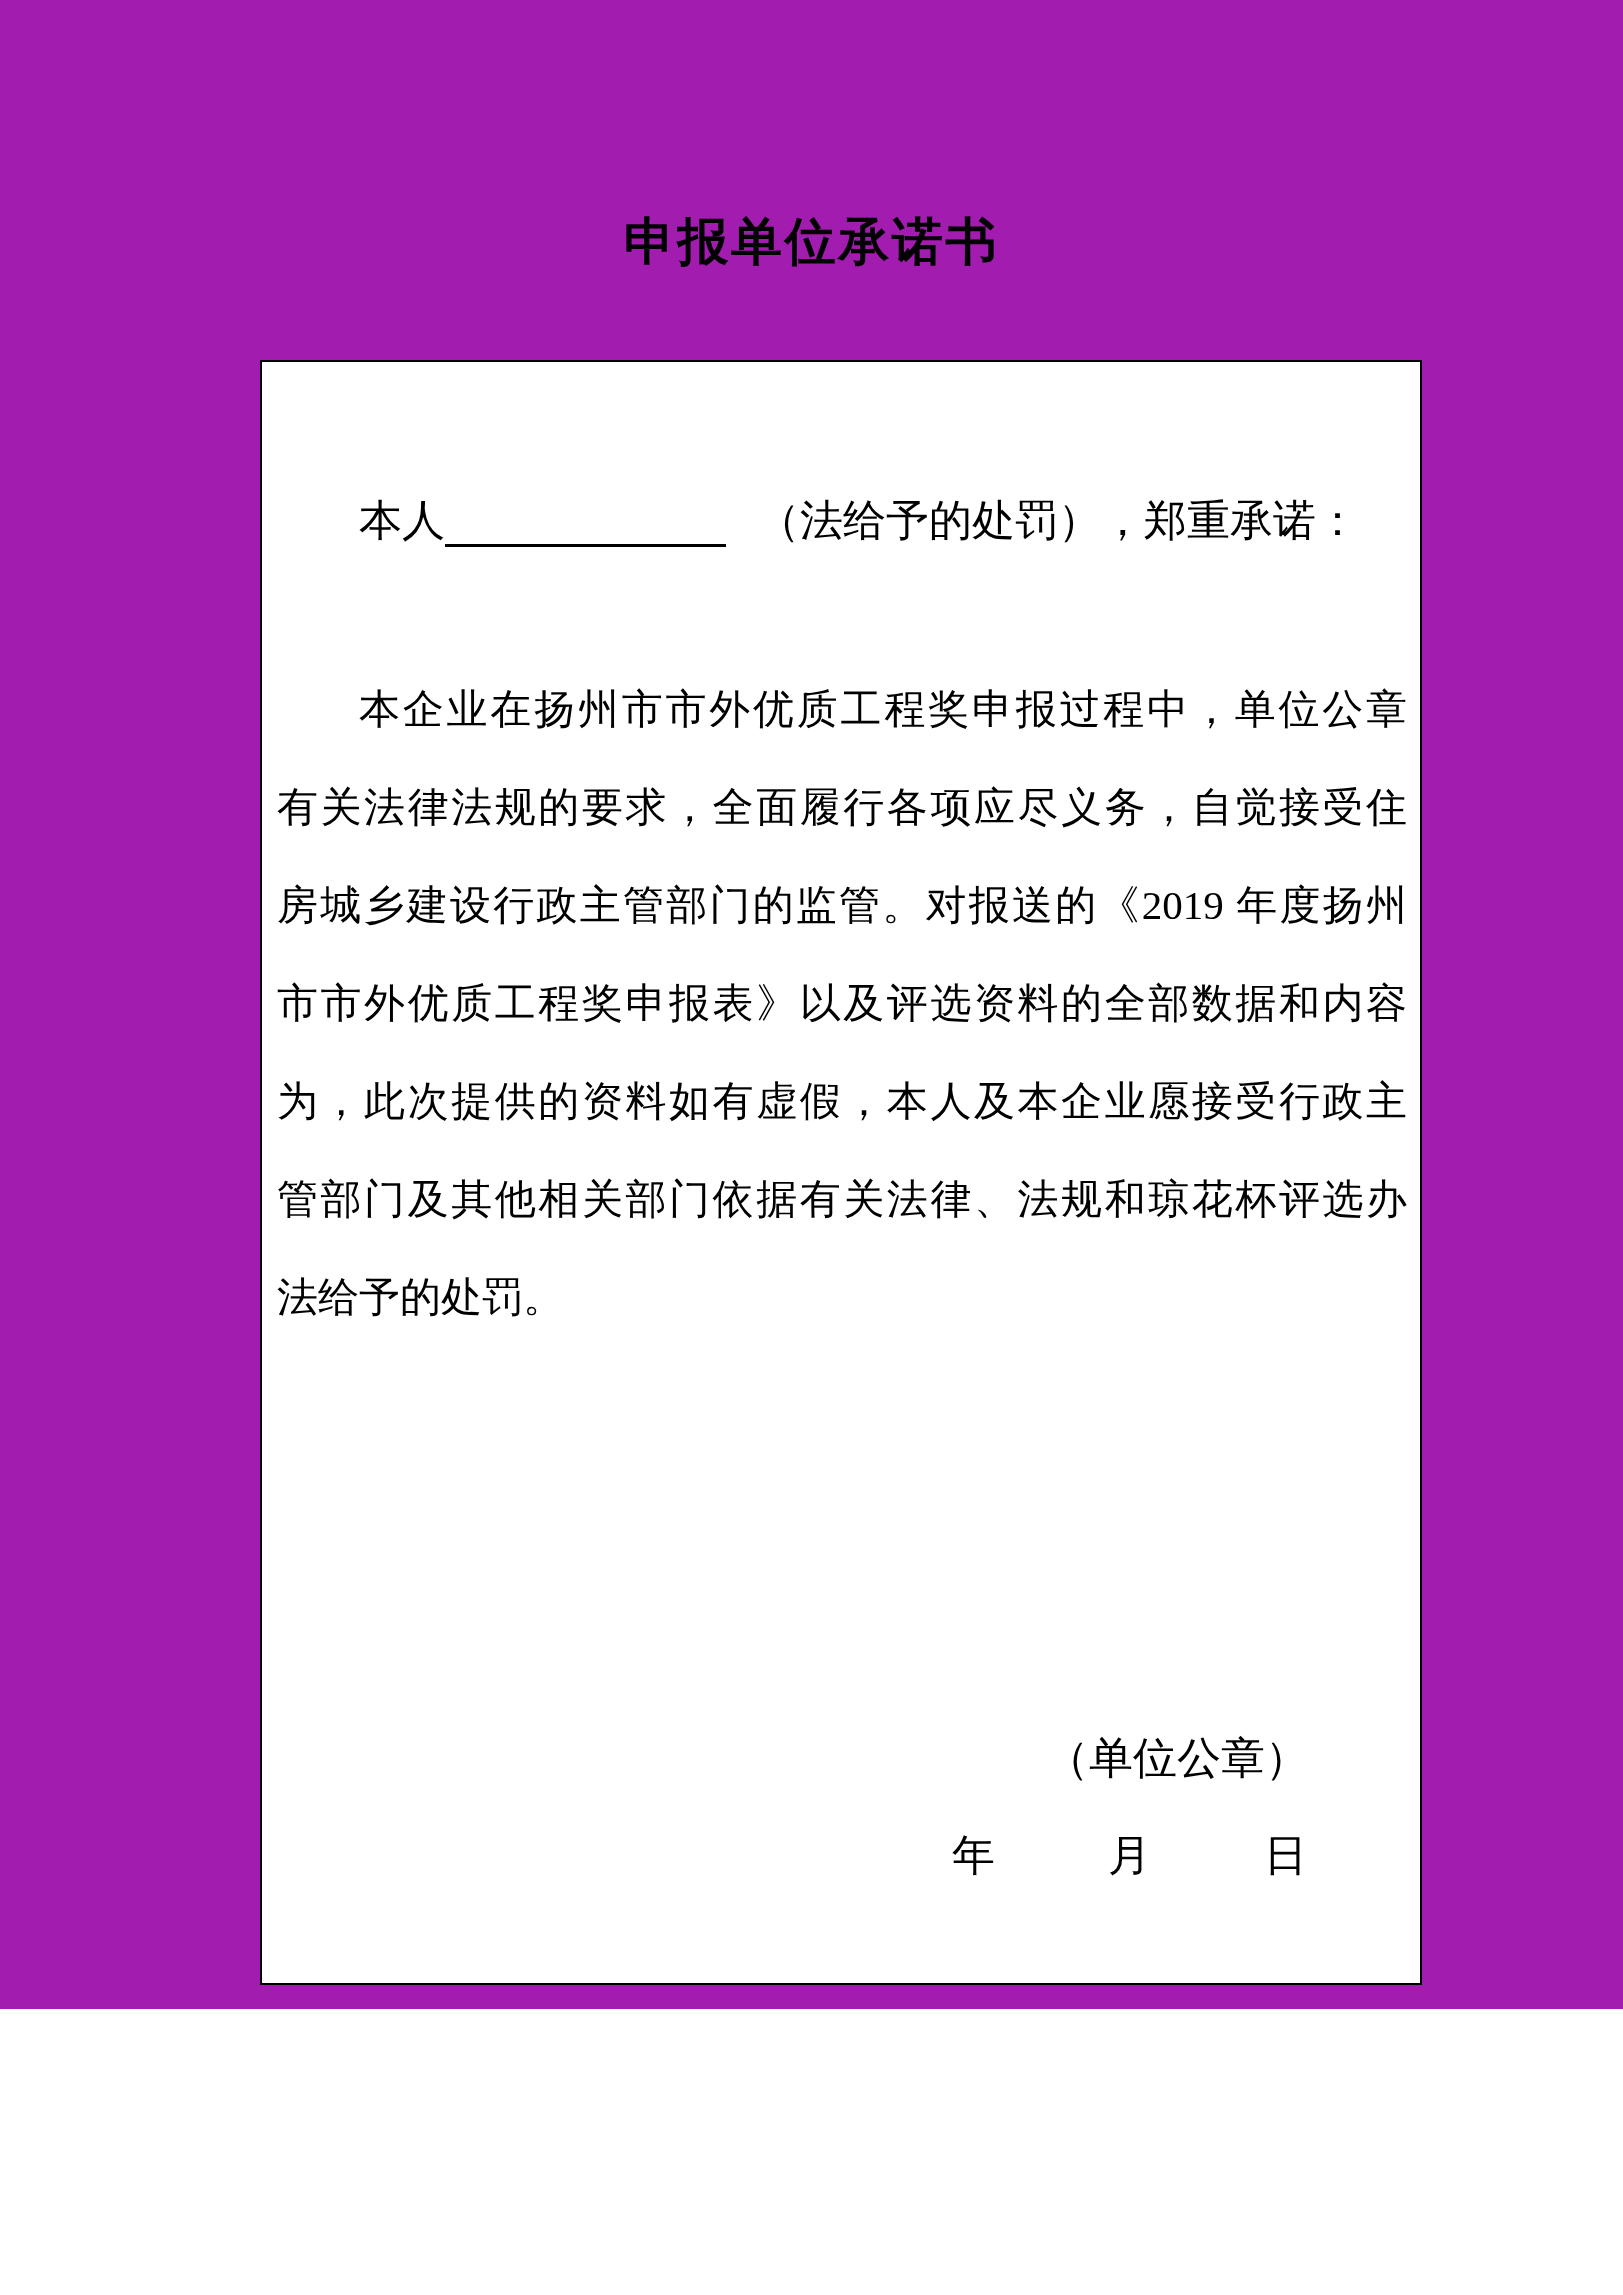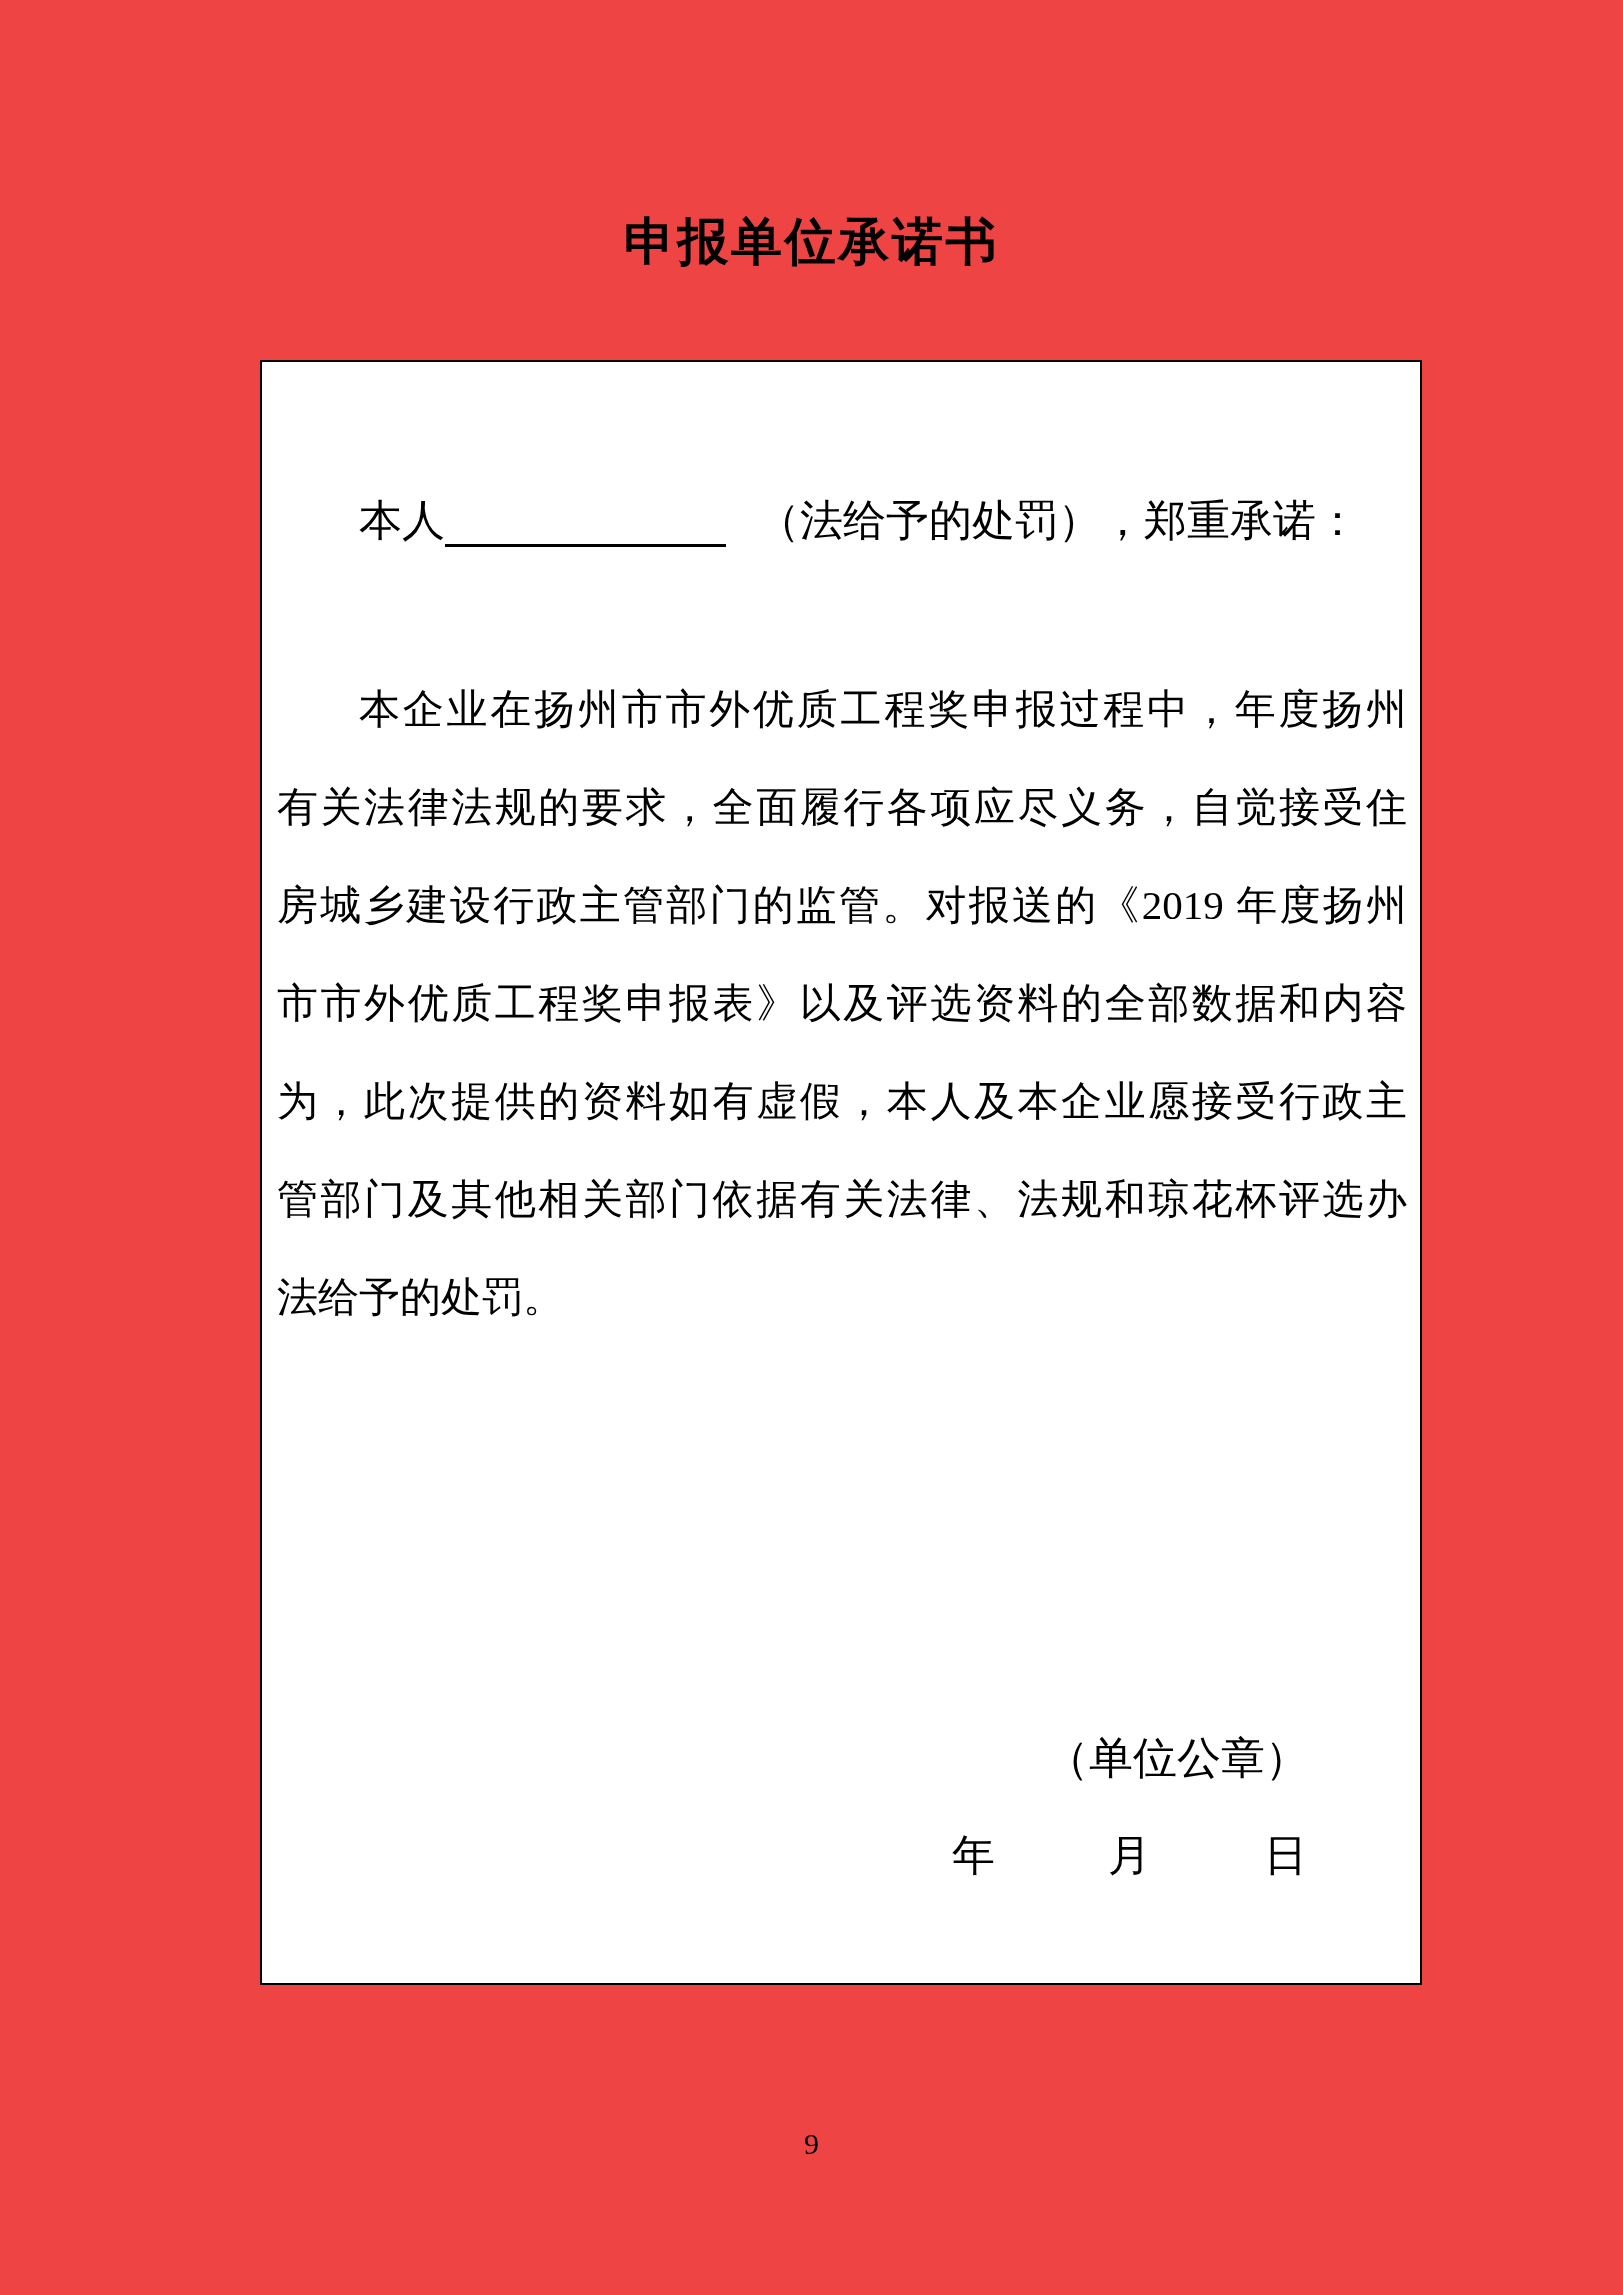--- a/index.html
+++ b/index.html
@@ -1,21 +1,21 @@
 <!DOCTYPE html>
 <html style="font-size:10.5px"><head>
 <meta charset="utf-8">
 <style>
   * { margin: 0; padding: 0; box-sizing: border-box; }
   html, body { background: #ffffff; }
   .page {
     position: relative;
     width: 1623px;
-    height: 2295px;
-    background: #ef4444;
+    height: 2009px;
+    background: #a21caf;
     color: #000000;
     font-family: "Liberation Serif", serif;
     overflow: hidden;
   }
   .doc-title {
     position: absolute;
     top: 213px;
     left: 0;
     width: 100%;
     text-align: center;
@@ -116,21 +116,21 @@
 
   <div class="doc-title">申报单位承诺书</div>
 
   <div class="commitment-box"></div>
 
   <div class="opening-line">
     <span>本人</span><span class="name-blank"></span><span>（法给予的处罚），郑重承诺：</span>
   </div>
 
   <div class="body-paragraph">
-    <div class="para-line first">本企业在扬州市市外优质工程奖申报过程中，年度扬州</div>
+    <div class="para-line first">本企业在扬州市市外优质工程奖申报过程中，单位公章</div>
     <div class="para-line">有关法律法规的要求，全面履行各项应尽义务，自觉接受住</div>
     <div class="para-line">房城乡建设行政主管部门的监管。对报送的《2019 年度扬州</div>
     <div class="para-line">市市外优质工程奖申报表》以及评选资料的全部数据和内容</div>
     <div class="para-line">为，此次提供的资料如有虚假，本人及本企业愿接受行政主</div>
     <div class="para-line">管部门及其他相关部门依据有关法律、法规和琼花杯评选办</div>
     <div class="para-line last">法给予的处罚。</div>
   </div>
 
 
   <div class="stamp-line">（单位公章）</div>

